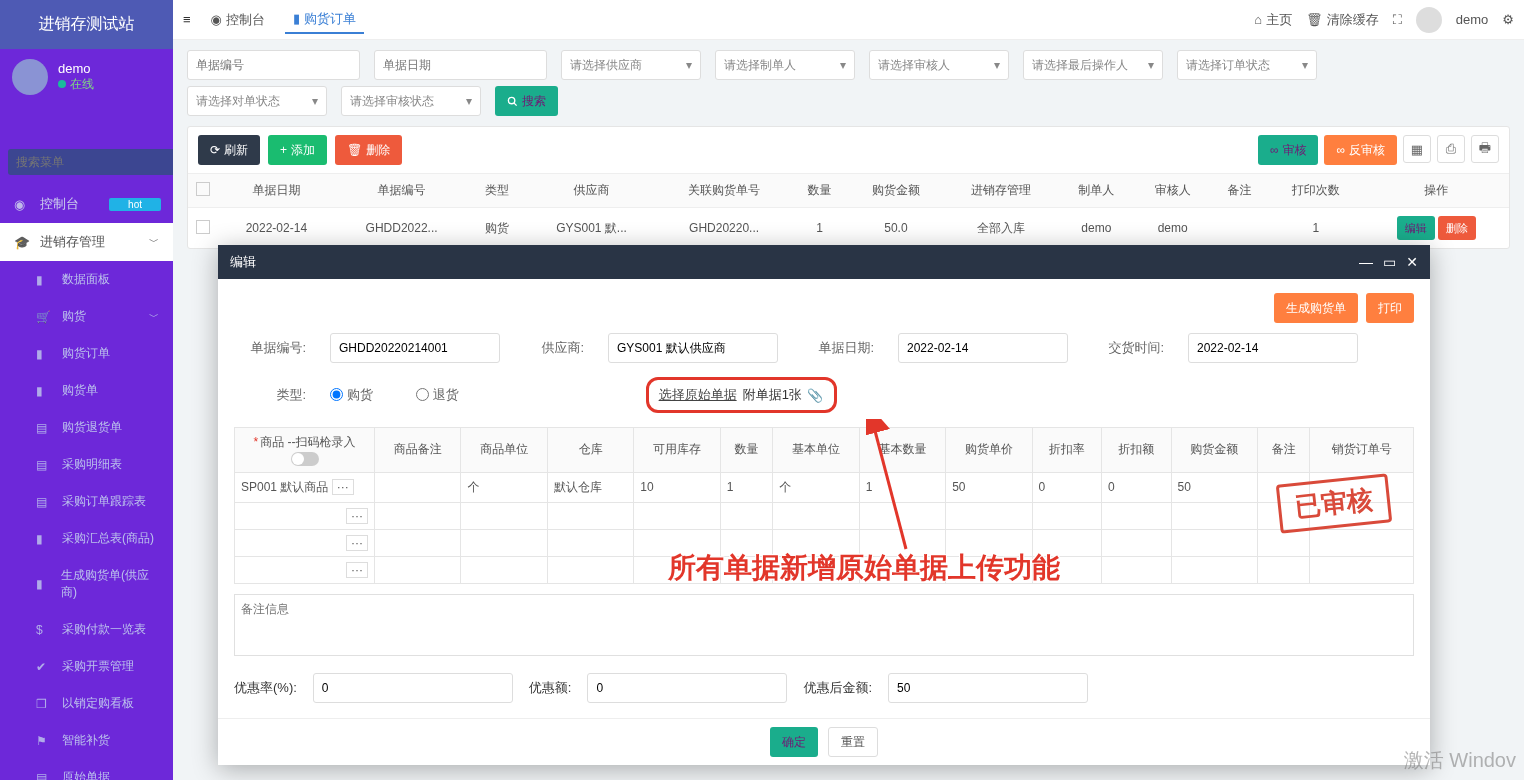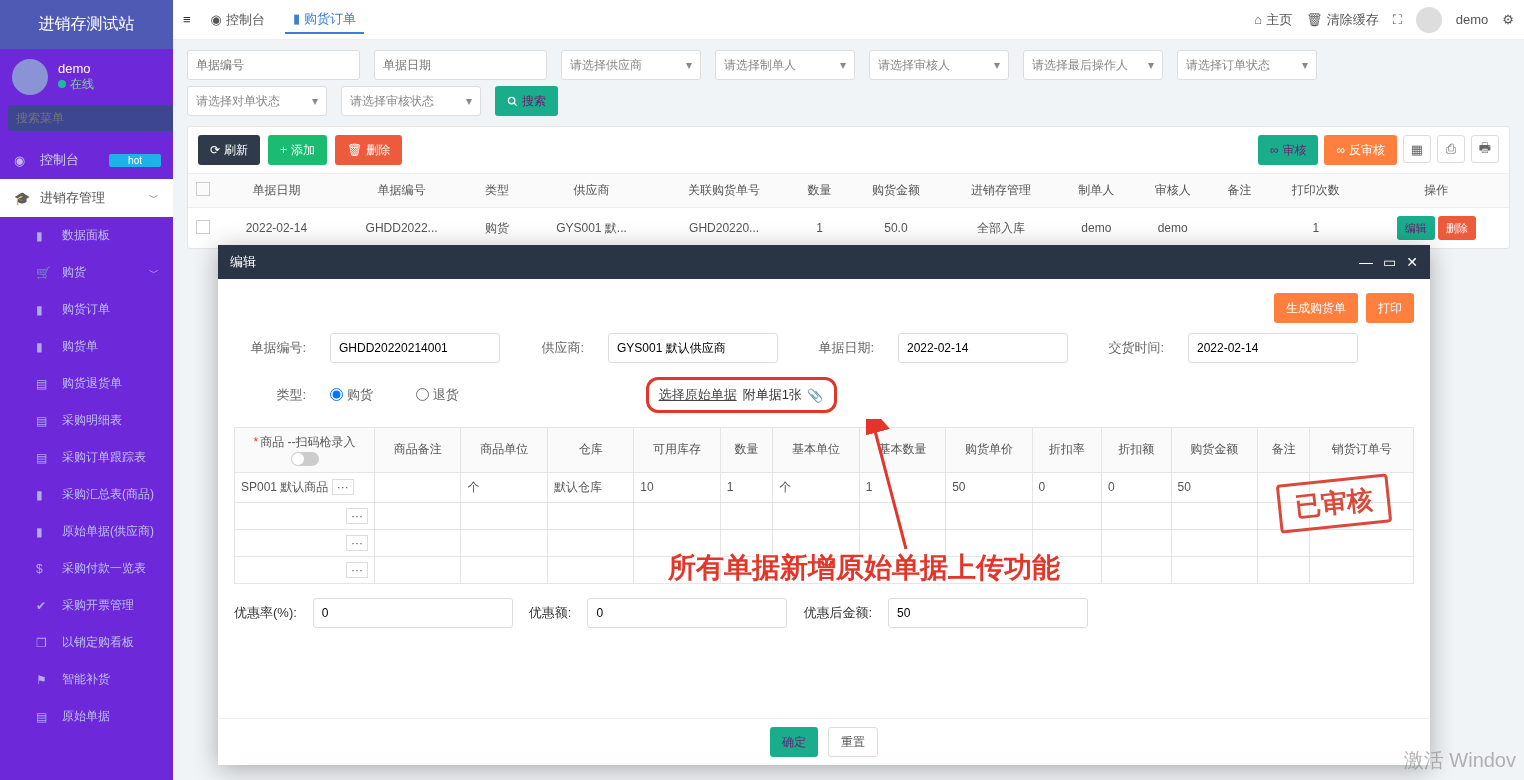--- a/index.html
+++ b/index.html
@@ -7,21 +7,21 @@
 .app { display: flex; height: 780px; width: 1524px; }
 
 
 .sidebar { width: 173px; background: #6d28d9; color: #cfd3ee; display: flex; flex-direction: column; }
 .brand { padding: 14px; text-align: center; color: #fff; font-size: 16px; font-weight: 500; background: #4e5ab4; }
 .user-block { display: flex; align-items: center; padding: 10px 12px; gap: 10px; }
 .avatar-lg { width: 36px; height: 36px; border-radius: 50%; background: #8a93d4; }
 .user-name { color: #fff; font-size: 13px; }
 .user-status { color: #7fdc7f; font-size: 12px; }
 .status-dot { display: inline-block; width: 8px; height: 8px; border-radius: 50%; background: #1abc9c; margin-right: 4px; }
-.search-row { display: flex; padding: 0 8px 10px; gap: 16px; }
+.search-row { display: flex; padding: 0 8px 10px; gap: 16px; margin-top: 44px; }
 .search-input { flex: 1; background: #3c4691; border: none; color: #fff; padding: 6px 8px; font-size: 12px; border-radius: 3px 0 0 3px; }
 .search-btn { width: 30px; background: #3c4691; border: none; color: #cfd3ee; border-radius: 0 3px 3px 0; cursor: pointer; }
 .nav-item { display: flex; align-items: center; padding: 10px 14px; cursor: pointer; font-size: 13px; position: relative; }
 .nav-item.header-item { background: #fff; color: #555; }
 .nav-icon { width: 16px; margin-right: 10px; opacity: 0.85; }
 .nav-sub { padding-left: 36px; font-size: 12px; color: #bcc3ec; }
 .hot-badge { position: absolute; right: 12px; background: #20b2e6; color: #fff; font-size: 10px; padding: 1px 19px; border-radius: 2px; }
 .chevron { margin-left: auto; font-size: 10px; }
 
 
@@ -155,21 +155,21 @@
     <div class="nav-item nav-sub">
         <span class="nav-icon">▤</span>
         <span>采购订单跟踪表</span>
       </div>
     <div class="nav-item nav-sub">
         <span class="nav-icon">▮</span>
         <span>采购汇总表(商品)</span>
       </div>
     <div class="nav-item nav-sub">
         <span class="nav-icon">▮</span>
-        <span>原始单据(供应商)</span>
+        <span>生成购货单(供应商)</span>
       </div>
     <div class="nav-item nav-sub">
         <span class="nav-icon">$</span>
         <span>采购付款一览表</span>
       </div>
     <div class="nav-item nav-sub">
         <span class="nav-icon">✔</span>
         <span>采购开票管理</span>
       </div>
     <div class="nav-item nav-sub">
@@ -466,20 +466,21 @@
     <svg class="arrow" width="60" height="140">
       <defs>
           <marker id="ah" markerWidth="10" markerHeight="10" refX="2" refY="5" orient="auto">
             <path d="M0,0 L10,5 L0,10 z" fill="#e2362a"></path>
           </marker>
         </defs>
       <line x1="40" y1="130" x2="8" y2="8" stroke="#e2362a" stroke-width="3" marker-end="url(#ah)"></line>
     </svg>
     <div class="annotation">所有单据新增原始单据上传功能</div>
 
+    <textarea class="remark-area" placeholder="备注信息" style=""></textarea>
 
     <div class="bottom-row">
       <label>优惠率(%):</label>
       <input class="finput" style="width: 200px;" value="0">
       <label>优惠额:</label>
       <input class="finput" style="width: 200px;" value="0">
       <label>优惠后金额:</label>
       <input class="finput" style="width: 200px;" value="50">
     </div>
   </div>

